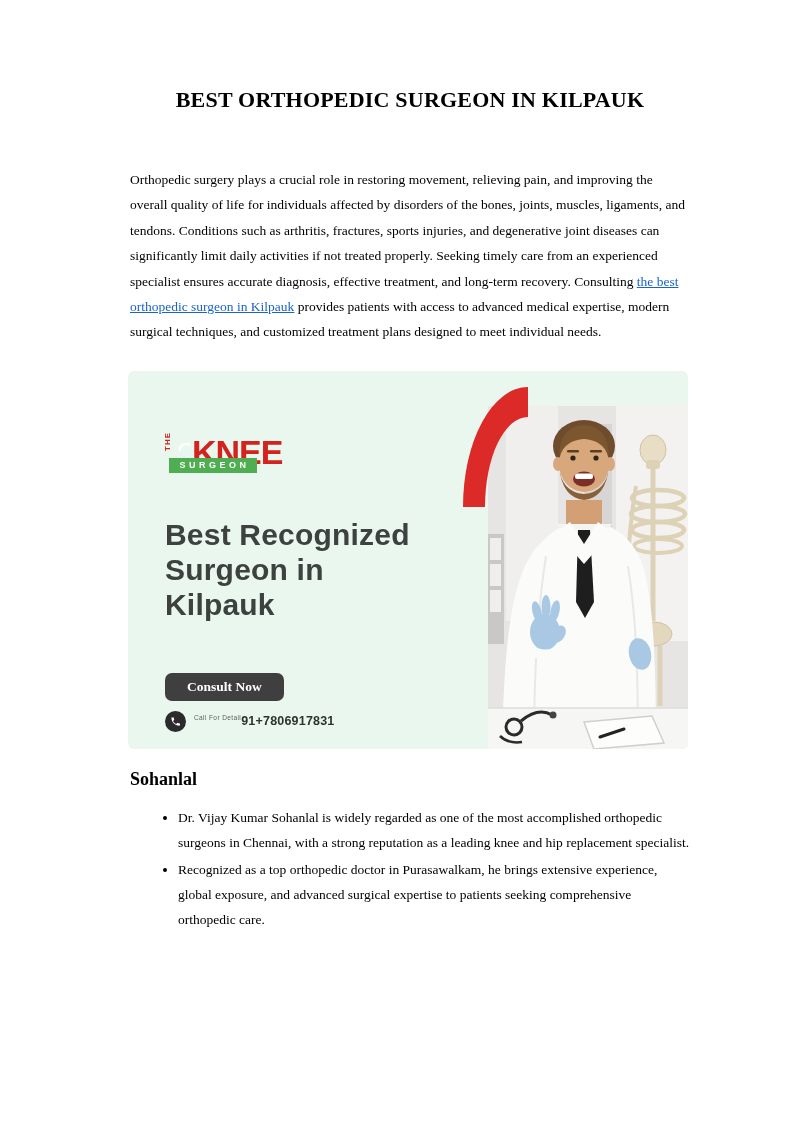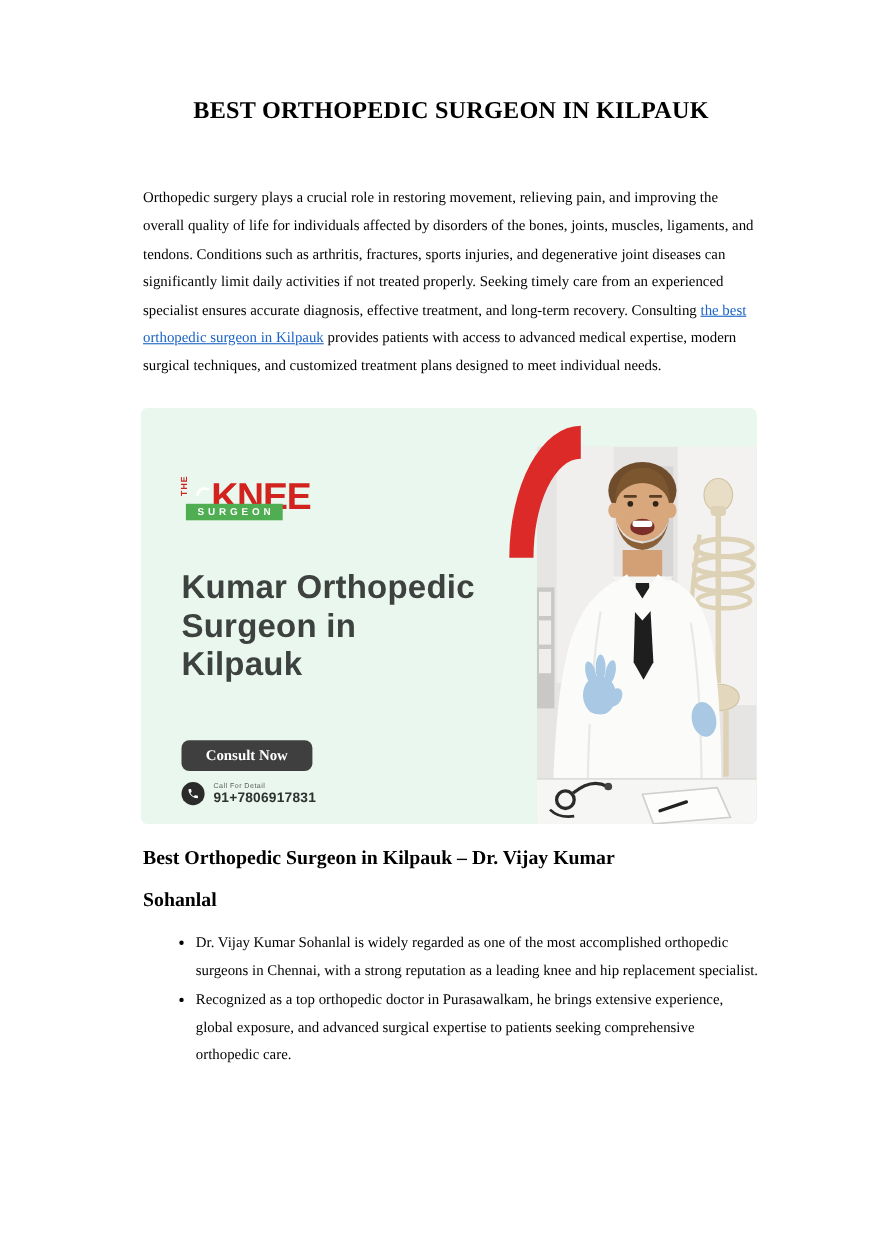--- a/index.html
+++ b/index.html
@@ -37,21 +37,21 @@
   .headline{position:absolute; left:37px; top:146px; color:var(--headline_text);
     font-size:30px; font-weight:bold; line-height:35px; letter-spacing:0.2px;}
 
   .consult-btn{position:absolute; left:37px; top:302px; background:var(--button_bg);
     color:var(--button_text); font-size:13.5px; font-weight:bold; line-height:1;
     padding:7px 22px 8px; border-radius:7px; cursor:pointer; border:none;font-family:Liberation Serif, serif;}
 
   .phone-row{position:absolute; left:37px; top:340px; display:flex; align-items:center; gap:8px;}
   .phone-circle{width:21px; height:21px; border-radius:50%; background:#2b2b2b;
     display:flex; align-items:center; justify-content:center; flex:none;}
-  .phone-texts{display:flex; flex-direction:column;}
+  .phone-texts{display:flex; flex-direction:row;}
   .call-label{font-size:6.5px; color:#5b5f5d; letter-spacing:0.4px;}
   .phone-num{font-size:12.5px; font-weight:bold; color:#2e3331; letter-spacing:0.2px;}
 
   .photo{position:absolute; left:360px; top:35px; width:200px; height:343px; z-index:1;}
   .arc-svg{position:absolute; left:0; top:0; z-index:2; pointer-events:none;}
 
   
   h2.section-heading{margin-top:11px; font-size:18px; font-weight:bold; line-height:39px;
     font-family:"Liberation Serif",serif;}
   h2 .hline{display:block;}
@@ -72,21 +72,21 @@
     <div class="logo">
       <span class="logo-the">THE</span>
       <span class="logo-knee">KNEE</span>
       <svg class="logo-swoosh" width="13" height="13" viewBox="0 0 13 13">
         <path d="M1.5 11 Q3 3.5 11 5.5" fill="none" stroke="#ffffff" stroke-width="2.4" stroke-linecap="round"></path>
       </svg>
       <span class="logo-surgeon">SURGEON</span>
     </div>
 
     <div class="headline">
-      <span class="hl" style="display:block">Kumar Orthopedic</span>
+      <span class="hl" style="display:block">Best Recognized</span>
       <span class="hl" style="display:block">Surgeon in</span>
       <span class="hl" style="display:block">Kilpauk</span>
     </div>
 
     <button class="consult-btn">Consult Now</button>
 
     <div class="phone-row">
       <span class="phone-circle">
         <svg width="11" height="11" viewBox="0 0 24 24">
           <path fill="#ffffff" d="M6.6 10.8c1.5 2.9 3.9 5.3 6.8 6.8l2.3-2.3c.3-.3.7-.4 1.1-.2 1.2.4 2.5.6 3.8.6.6 0 1 .4 1 1V20c0 .6-.4 1-1 1C10.6 21 3 13.4 3 4c0-.6.4-1 1-1h3.5c.6 0 1 .4 1 1 0 1.3.2 2.6.6 3.8.1.4 0 .8-.3 1.1L6.6 10.8z"></path>
@@ -165,21 +165,20 @@
         </g>
       </svg>
     </div>
 
     <svg class="arc-svg" width="560" height="378" viewBox="0 0 560 378">
       <path d="M335 136 A65 120 0 0 1 400 16 L400 46 A43 90 0 0 0 357 136 Z" fill="var(--arc_red)"></path>
     </svg>
   </div>
 
   <h2 class="section-heading">
-    <span class="hline">Best Orthopedic Surgeon in Kilpauk – Dr. Vijay Kumar</span>
     <span class="hline">Sohanlal</span>
   </h2>
 
   <ul class="points">
     <li>Dr. Vijay Kumar Sohanlal is widely regarded as one of the most accomplished orthopedic surgeons in Chennai, with a strong reputation as a leading knee and hip replacement specialist.</li>
     <li>Recognized as a top orthopedic doctor in Purasawalkam, he brings extensive experience, global exposure, and advanced surgical expertise to patients seeking comprehensive orthopedic care.</li>
   </ul>
 
 </div>
 

